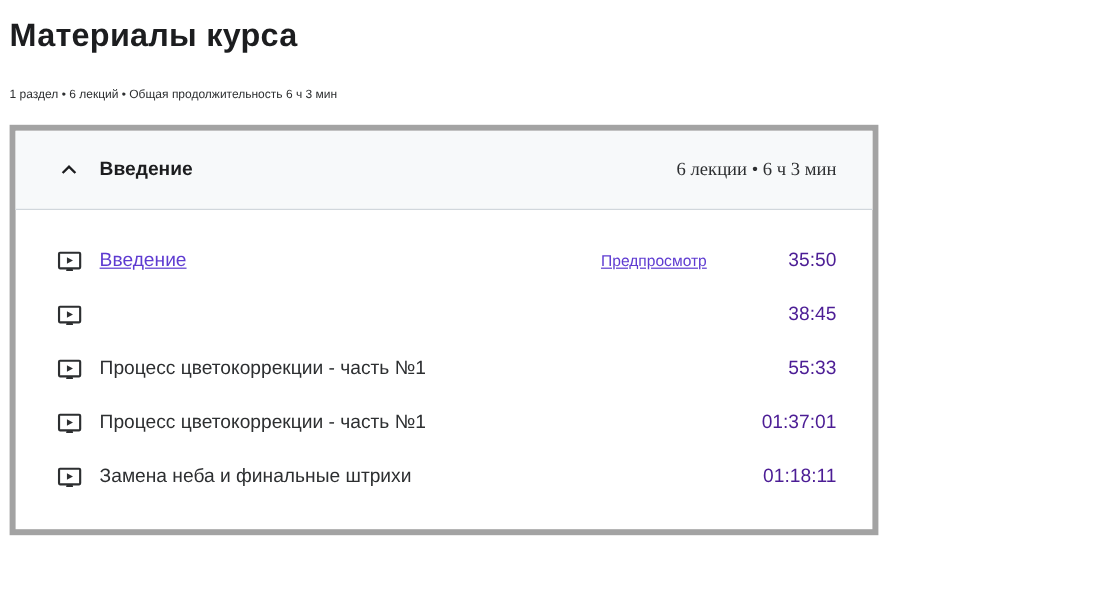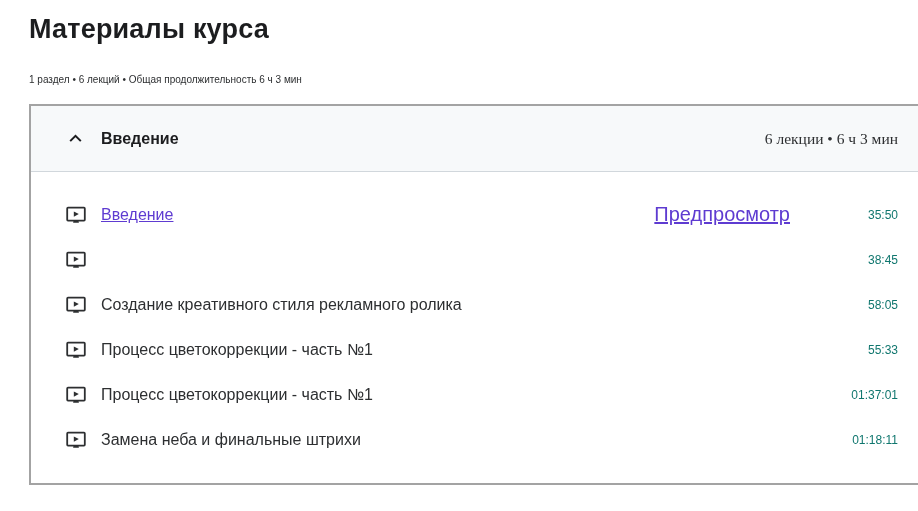--- a/index.html
+++ b/index.html
@@ -4,39 +4,39 @@
 <style>
   * { margin: 0; padding: 0; box-sizing: border-box; }
   html, body { background: #ffffff; }
   body {
     width: 918px; height: 511px;
     font-family: "Liberation Sans", "DejaVu Sans", sans-serif;
     color: #1c1d1f;
     overflow: hidden;
     position: relative;
   }
-  .page { padding: 14px 22px 0 29px; }
+  .page { padding: 14px 22px 0 8px; }
 
   .page-title {
     font-size: 27px;
     font-weight: 700;
     color: #1c1d1f;
     letter-spacing: 0.2px;
   }
 
   .course-summary {
     margin-top: 29px;
     font-size: 10px;
     color: #2d2f31;
   }
 
   .section-panel {
     margin-top: 19px;
-    width: 901px;
-    border: 2px solid #a3a3a3;
+    width: 724px;
+    border: 5px solid #a3a3a3;
     background: #ffffff;
   }
 
   .section-header {
     height: 66px;
     background: #f7f9fa;
     border-bottom: 1px solid #d1d7dc;
     display: flex;
     align-items: center;
     padding: 0 30px 0 36px;
@@ -76,30 +76,30 @@
     text-decoration: underline;
     cursor: pointer;
   }
   .row-right {
     margin-left: auto;
     display: flex;
     align-items: center;
     gap: 40px;
   }
   .preview-link {
-    font-size: 20px;
+    font-size: 13px;
     color: #5e3bd1;
     text-decoration: underline;
     cursor: pointer;
   }
   .lec-duration {
     min-width: 68px;
     text-align: right;
-    font-size: 12px;
-    color: #0f766e;
+    font-size: 16px;
+    color: #4c1d95;
   }
 </style>
 </head>
 <body>
 
 <div class="page">
 
   <h1 class="page-title">Материалы курса</h1>
 
   <div class="course-summary">1 раздел • 6 лекций • Общая продолжительность 6 ч 3 мин</div>
@@ -133,32 +133,20 @@
       <rect x="3.2" y="4.6" width="17.6" height="13" rx="0.8" fill="none" stroke="#2d2f31" stroke-width="1.8"></rect>
       <path d="M9.8 8.4 L14.8 11.1 L9.8 13.8 Z" fill="#2d2f31"></path>
       <path d="M9.6 17.6 h4.8 l0.5 2.2 h-5.8 Z" fill="#2d2f31"></path>
     </svg>
     <span class="row-right">
 
       <span class="lec-duration">38:45</span>
     </span>
   </div>
 
-  <div class="lecture-row">
-    <svg class="lec-icon" viewBox="0 0 24 24">
-      <rect x="3.2" y="4.6" width="17.6" height="13" rx="0.8" fill="none" stroke="#2d2f31" stroke-width="1.8"></rect>
-      <path d="M9.8 8.4 L14.8 11.1 L9.8 13.8 Z" fill="#2d2f31"></path>
-      <path d="M9.6 17.6 h4.8 l0.5 2.2 h-5.8 Z" fill="#2d2f31"></path>
-    </svg>
-    <a class="lec-title">Создание креативного стиля рекламного ролика</a>
-    <span class="row-right">
-
-      <span class="lec-duration">58:05</span>
-    </span>
-  </div>
 
   <div class="lecture-row">
     <svg class="lec-icon" viewBox="0 0 24 24">
       <rect x="3.2" y="4.6" width="17.6" height="13" rx="0.8" fill="none" stroke="#2d2f31" stroke-width="1.8"></rect>
       <path d="M9.8 8.4 L14.8 11.1 L9.8 13.8 Z" fill="#2d2f31"></path>
       <path d="M9.6 17.6 h4.8 l0.5 2.2 h-5.8 Z" fill="#2d2f31"></path>
     </svg>
     <a class="lec-title">Процесс цветокоррекции - часть №1</a>
     <span class="row-right">
 

